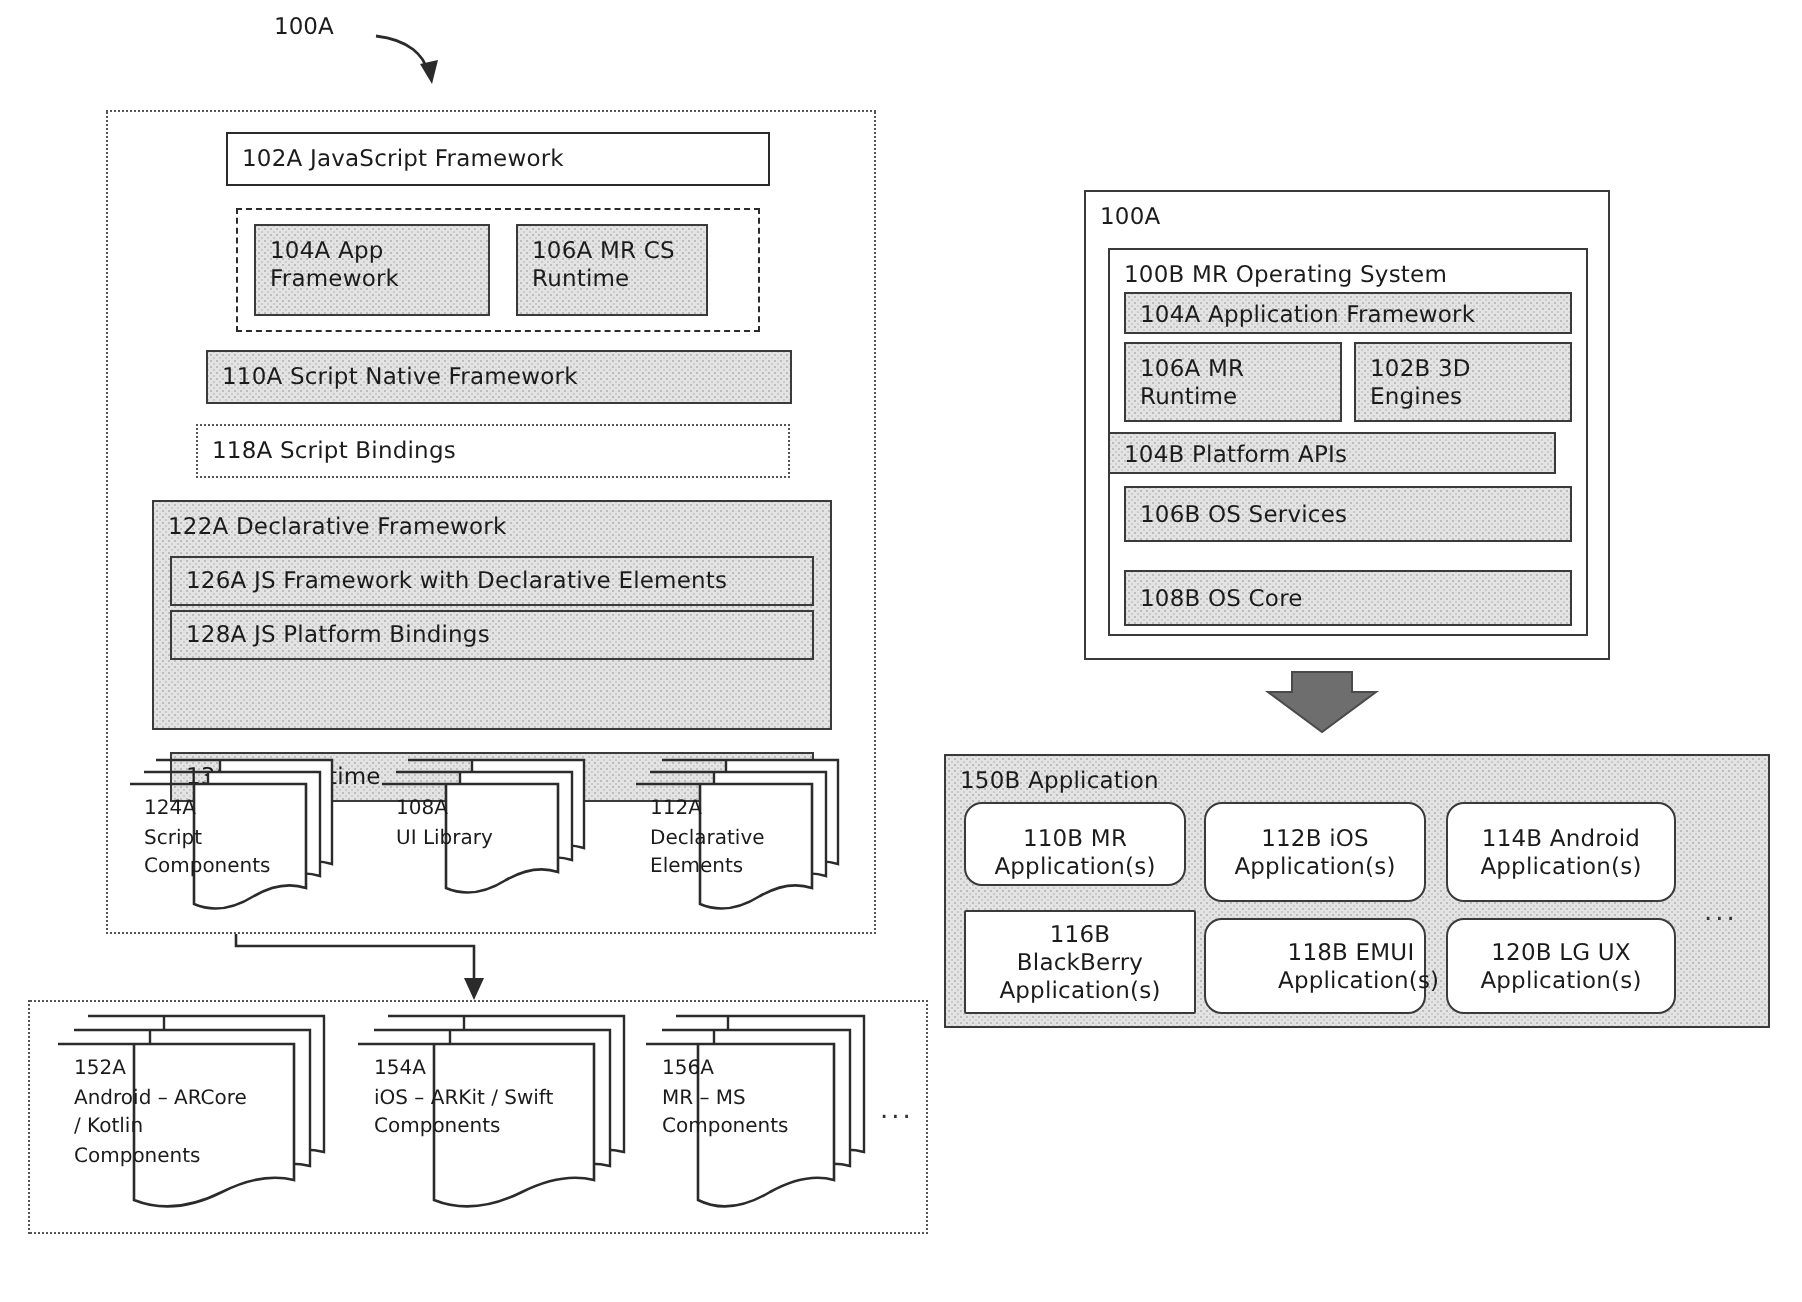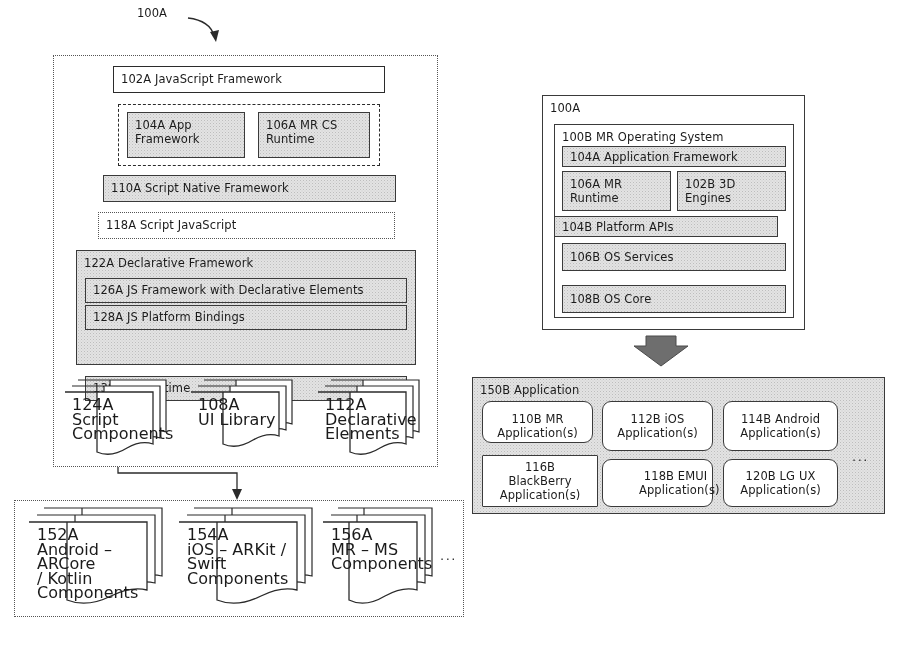--- a/index.html
+++ b/index.html
@@ -38,21 +38,21 @@
   .lbl-pad{left:7px;top:5px;}
   .lbl-center{left:0;right:0;text-align:center;}
 
   .ref{position:absolute;font-size:11.5px;color:#1b1b1b;}
 
   
   .docstack{position:absolute;}
   .docstack svg{display:block;overflow:visible;}
   .doc-text{
     position:absolute;
-    font-size:16px;
+    font-size:10px;
     line-height:14.5px;
     white-space:pre-line;
     color:#1b1b1b;
   }
 
   .ellipsis{position:absolute;font-size:13px;letter-spacing:1.5px;color:#333;}
 
   svg.overlay{position:absolute;left:0;top:0;width:901px;height:651px;pointer-events:none;}
 </style>
 </head>
@@ -77,31 +77,31 @@
     <div class="lbl lbl-pad">102A  JavaScript Framework</div>
   </div>
 
   <div class="box bd-dashed" style="left:118px;top:104px;width:262px;height:62px;"></div>
 
     <div class="box bd-thin fill-gray" style="left:127px;top:112px;width:118px;height:46px;">
       <div class="lbl lbl-pad">104A  App
 Framework</div>
     </div>
 
-    <div class="box bd-thin fill-gray" style="left:258px;top:112px;width:112px;height:46px;">
+    <div class="box bd-thin fill-gray" style="left:258px;top:112px;width:96px;height:46px;">
       <div class="lbl lbl-pad">106A  MR CS
 Runtime</div>
     </div>
 
   <div class="box bd-thin fill-gray" style="left:103px;top:175px;width:293px;height:27px;">
     <div class="lbl lbl-pad">110A  Script Native Framework</div>
   </div>
 
   <div class="box bd-dotted fill-white" style="left:98px;top:212px;width:297px;height:27px;">
-    <div class="lbl lbl-pad">118A Script JavaScript</div>
+    <div class="lbl lbl-pad">118A Script Bindings</div>
   </div>
 
   <div class="box bd-thin fill-gray" style="left:76px;top:250px;width:340px;height:115px;">
     <div class="lbl lbl-pad">122A  Declarative Framework</div>
   </div>
 
     <div class="box bd-thin fill-gray" style="left:85px;top:278px;width:322px;height:25px;">
       <div class="lbl lbl-pad" style="top:4px;">126A  JS Framework with Declarative Elements</div>
     </div>
 

